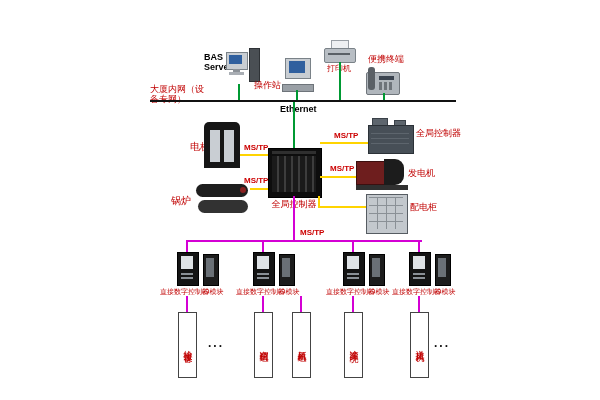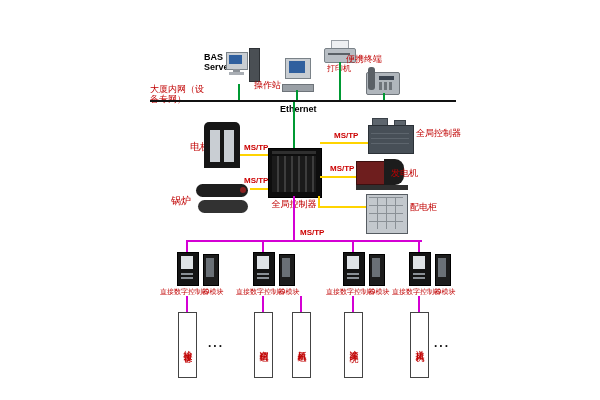--- a/index.html
+++ b/index.html
@@ -104,21 +104,21 @@
       <span class="part ws-kb"></span>
   </div>
 
   <div class="icon" style="left:324px;top:40px;width:30px;height:22px;">
     <span class="part pr-paper"></span>
       <span class="part pr-body"></span>
       <span class="part pr-slot"></span>
   </div>
   <div class="lbl" style="left:327px;top:64px;font-size:8px;">打印机</div>
 
-  <div class="lbl" style="left:346px;top:54px;">便携终端</div>
+  <div class="lbl" style="left:368px;top:54px;">便携终端</div>
   <div class="icon" style="left:366px;top:67px;width:34px;height:27px;">
     <span class="part fx-body"></span>
       <span class="part fx-hand"></span>
     <span class="part fx-disp"></span>
       <span class="part fx-keys"></span>
   </div>
 
   <div class="lbl wrap" style="left:150px;top:84px;width:56px;">大厦内网（设备专网）</div>
   <div class="ln blk-h" style="left:150px;top:100px;width:306px;"></div>
   <div class="lbl-blk" style="left:238px;top:104px;padding-left:42px;">Ethernet</div>
@@ -156,21 +156,21 @@
     <span class="part ch-body"></span>
       <span class="part ch-grid"></span>
   </div>
   <div class="lbl" style="left:416px;top:128px;">全局控制器</div>
 
   <div class="icon" style="left:356px;top:154px;width:54px;height:38px;">
     <span class="part gn-eng"></span>
       <span class="part gn-alt"></span>
       <span class="part gn-base"></span>
   </div>
-  <div class="lbl" style="left:391px;top:168px;">发电机</div>
+  <div class="lbl" style="left:408px;top:168px;">发电机</div>
 
   <div class="icon" style="left:366px;top:194px;width:40px;height:38px;">
     <span class="part cb-body"></span>
       <span class="part cb-grid"></span>
   </div>
   <div class="lbl" style="left:410px;top:202px;">配电柜</div>
 
   <div class="ln yl-h" style="left:240px;top:154px;width:28px;"></div>
   <div class="ln yl-h" style="left:320px;top:142px;width:48px;"></div>
   <div class="ln yl-h" style="left:250px;top:188px;width:18px;"></div>

